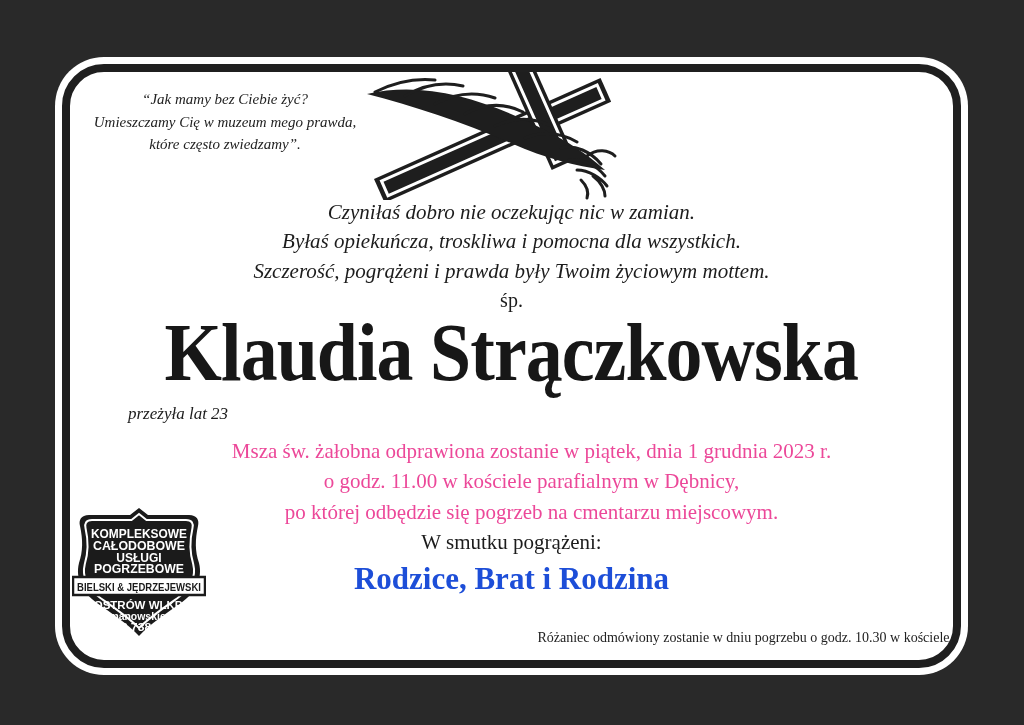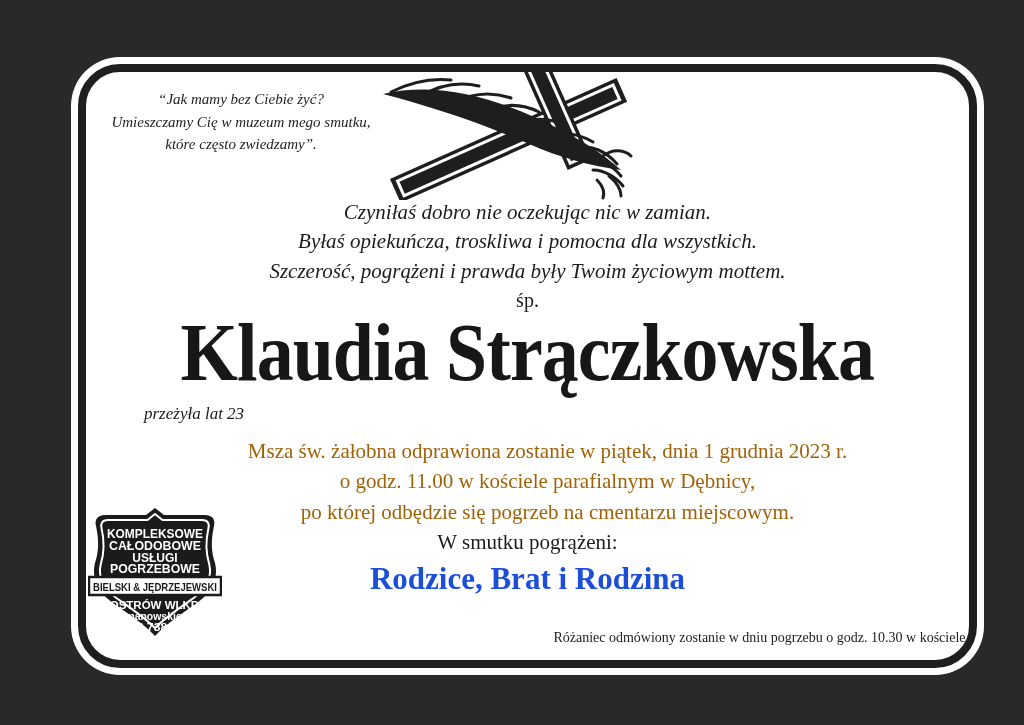--- a/index.html
+++ b/index.html
@@ -21,21 +21,20 @@
     position: absolute;
     left: 62px;
     top: 64px;
     width: 883px;
     height: 588px;
     background: #ffffff;
     border: 8px solid #1f1f1f;
     border-radius: 42px;
     box-shadow: 0 0 0 7px #ffffff;
     color: #1c1c1c;
-    margin-left: 16px;
   }
   .abs { position: absolute; }
 
   .quote {
     left: 10px;
     top: 16px;
     width: 290px;
     text-align: center;
     font-style: italic;
     font-size: 15px;
@@ -87,21 +86,21 @@
     font-size: 17px;
     color: #1c1c1c;
   }
   .service {
     left: 0;
     right: 0;
     top: 364px;
     text-align: center;
     font-size: 21px;
     line-height: 1.45;
-    color: #a16207;
+    color: #ec4899;
     padding-left: 40px;
   }
   .mourners-label {
     left: 0;
     right: 0;
     top: 458px;
     text-align: center;
     font-size: 21px;
   }
   .family-names {
@@ -130,21 +129,21 @@
   svg { display: block; }
 </style>
 </head>
 <body>
 
 <div class="stage">
   <div class="card">
 
     <div class="abs quote">
       <div>“Jak mamy bez Ciebie żyć?</div>
-      <div>Umieszczamy Cię w muzeum mego smutku,</div>
+      <div>Umieszczamy Cię w muzeum mego prawda,</div>
       <div>które często zwiedzamy”.</div>
     </div>
 
     <div class="abs cross-wrap">
       <svg width="255" height="128" viewBox="0 0 255 128">
         <g transform="rotate(-24 130 64)">
 
           <rect x="2" y="54" width="248" height="26" fill="#1e1e1e"></rect>
           <rect x="8" y="59" width="236" height="16" fill="none" stroke="#ffffff" stroke-width="3"></rect>
 

